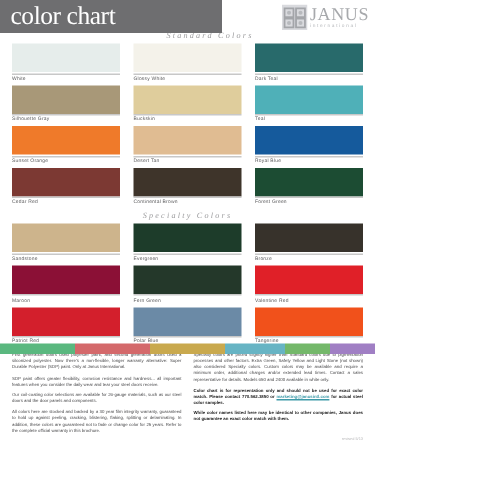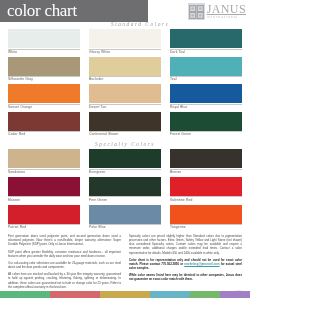--- a/index.html
+++ b/index.html
@@ -2,21 +2,21 @@
 <html><head>
 <meta charset="utf-8">
 <style>
   * { box-sizing: border-box; margin: 0; padding: 0; }
   html, body {
     width: 250px; height: 323px;
     background: #ffffff;
     font-family: "Liberation Sans", sans-serif;
     overflow: hidden;
   }
-  .page { position: relative; width: 250px; height: 298px; background: #fff; }
+  .page { position: relative; width: 250px; height: 236px; background: #fff; }
 
   
   .header { position: relative; height: 27px; width: 100%; }
   .header-band {
     position: absolute; left: 0; top: 0;
     width: 148px; height: 22px;
     background: #6e6e70;
   }
   .title {
     position: absolute; left: 7px; top: 1px;
@@ -26,21 +26,21 @@
     white-space: nowrap;
   }
   .logo {
     position: absolute; right: 4px; top: 3px;
     display: flex; align-items: flex-start; gap: 2px;
   }
   .logo-mark { width: 17px; height: 17px; display:block; }
   .logo-text { display: flex; flex-direction: column; line-height: 1; }
   .logo-name {
     font-family: "Liberation Serif", serif;
-    font-size: 12px; color: #a7a9ac; letter-spacing: 0.4px; text-decoration: underline;
+    font-size: 12px; color: #a7a9ac; letter-spacing: 0.4px;
   }
   .logo-sub {
     font-family: "Liberation Sans", sans-serif;
     font-size: 3.2px; color: #b5b7ba;
     letter-spacing: 1.1px; margin-top: 1px;
   }
 
   
   .section-head {
     text-align: center;

